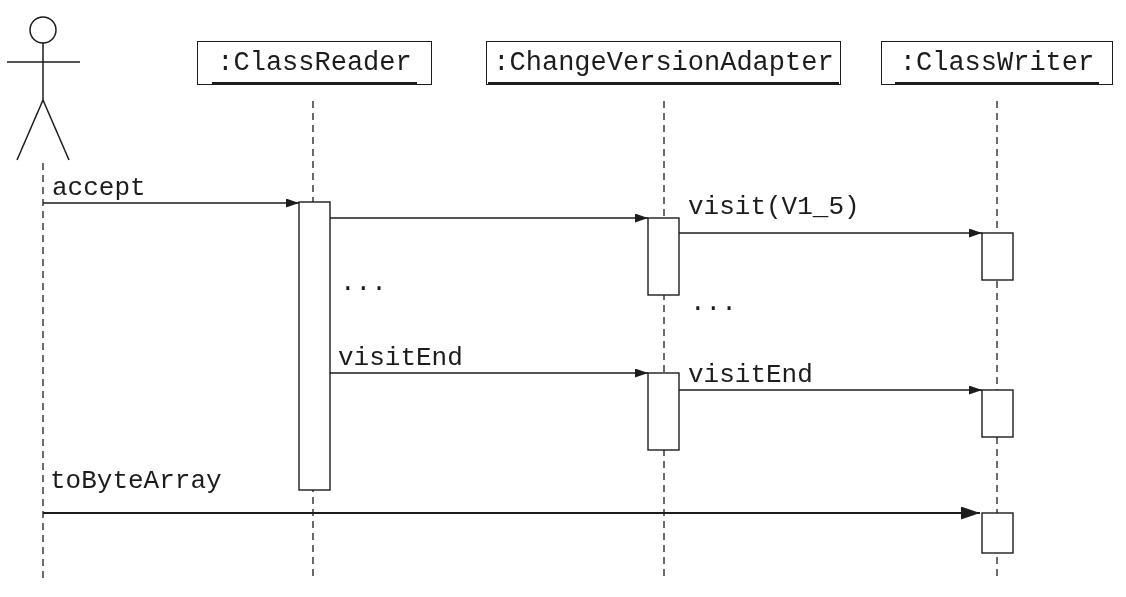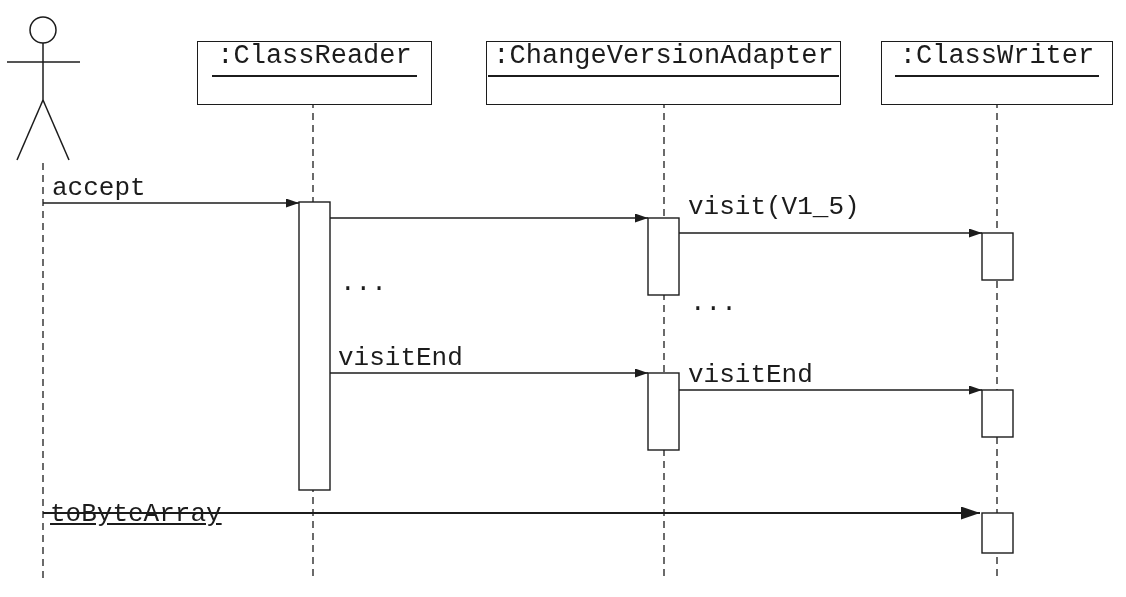--- a/index.html
+++ b/index.html
@@ -11,22 +11,22 @@
     color:#1c1c1c;
     overflow:hidden;
   }
   .layer{position:absolute;left:0;top:0;}
   
   .obj-box{
     position:absolute;
     box-sizing:border-box;
     border:1.5px solid #1c1c1c;
     background:#ffffff;
-    display:flex;align-items:flex-start;justify-content:center;
-    height:64px;top:41px;
+    display:flex;align-items:flex-end;justify-content:center;
+    height:44px;top:41px;
   }
   .obj-box .obj-name{
     font-size:27px;
     line-height:1.1;
     color:#1c1c1c;
     border-bottom:2px solid #1c1c1c;
     padding:0 5px 3px 5px;
     white-space:nowrap;
   }
   
@@ -94,18 +94,18 @@
     <span class="obj-name">:ClassWriter</span>
   </div>
   <div class="obj-box" style="left:486px;width:355px;">
     <span class="obj-name">:ChangeVersionAdapter</span>
   </div>
 
   <div class="msg-label" style="left:52px;top:175px;">accept</div>
   <div class="msg-label" style="left:688px;top:194px;">visit(V1_5)</div>
   <div class="msg-label" style="left:338px;top:345px;">visitEnd</div>
   <div class="msg-label" style="left:688px;top:362px;">visitEnd</div>
-  <div class="msg-label" style="left:50px;top:501px;text-decoration:underline;">toByteArray</div>
+  <div class="msg-label" style="left:50px;top:468px;">toByteArray</div>
 
   <div class="msg-label" style="left:340px;top:270px;">...</div>
   <div class="msg-label" style="left:690px;top:290px;">...</div>
 
 </div>
 
 </body></html>

